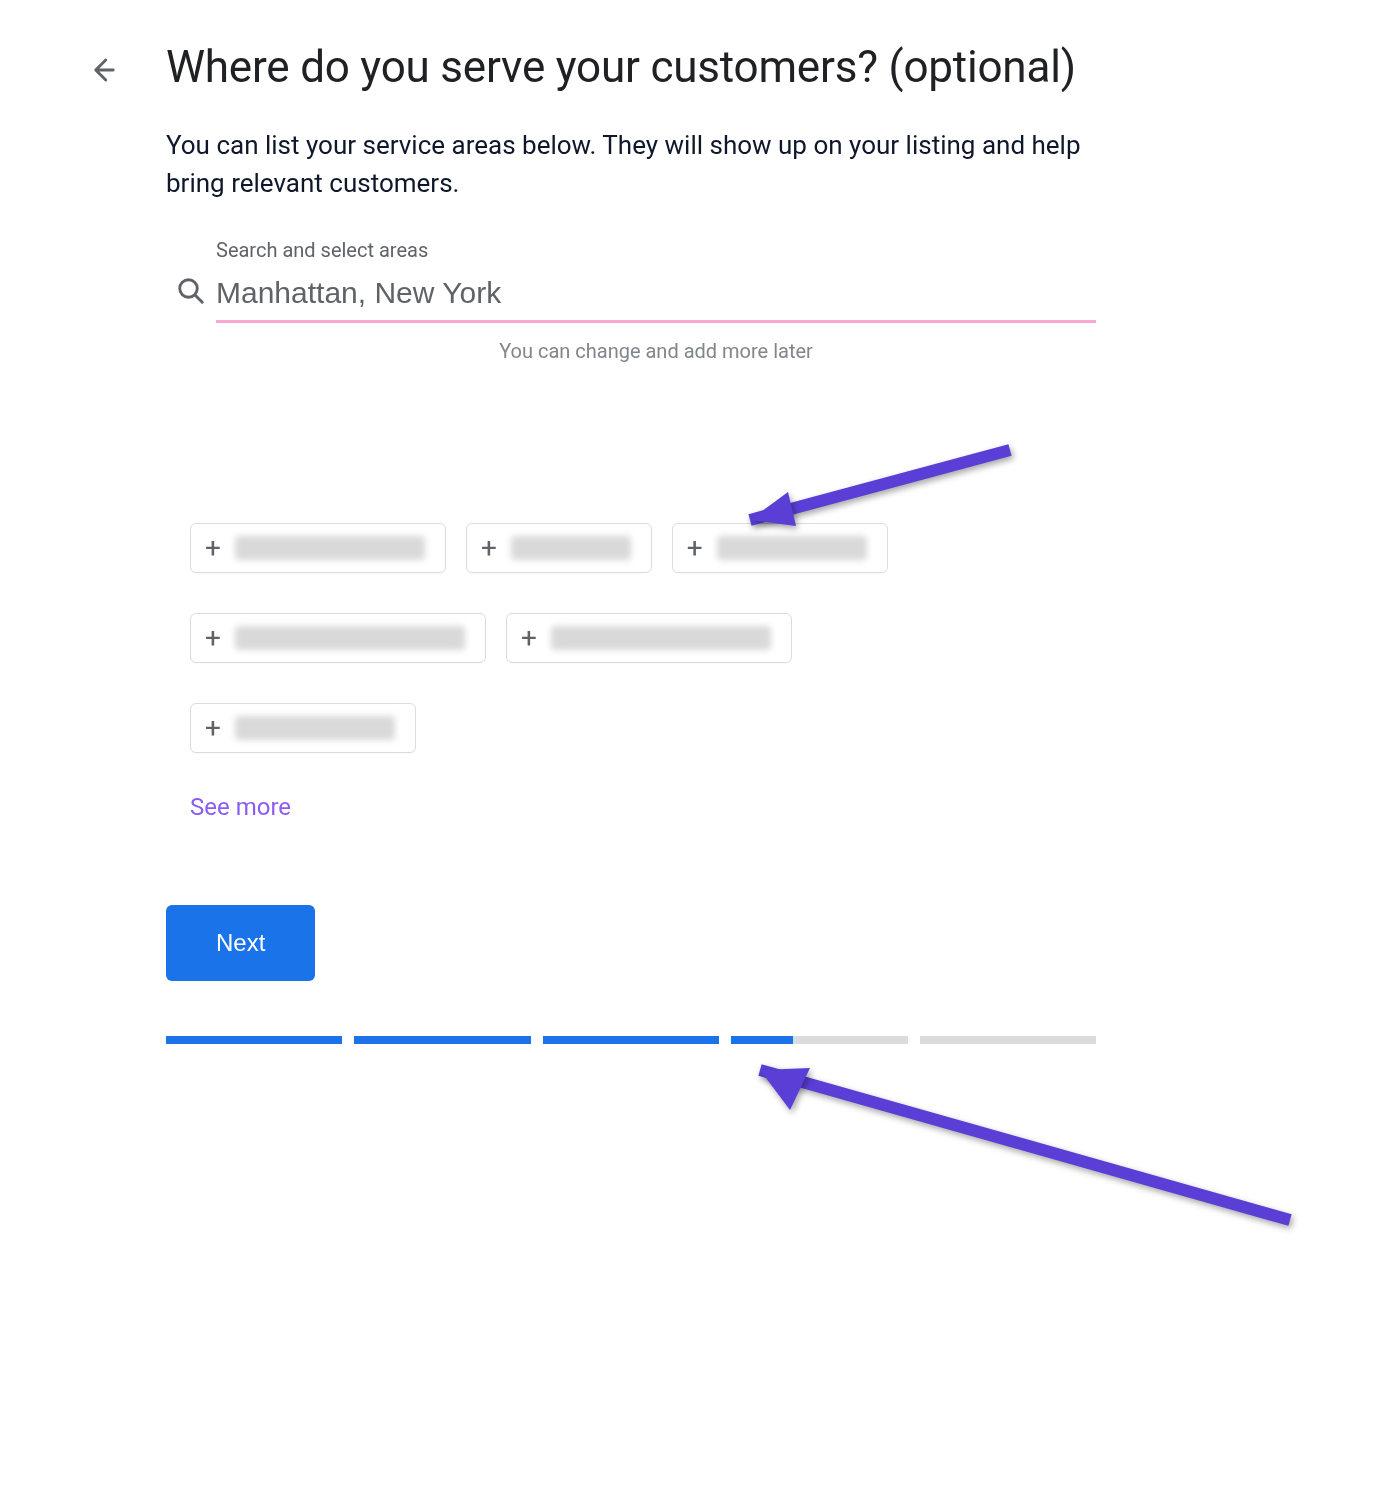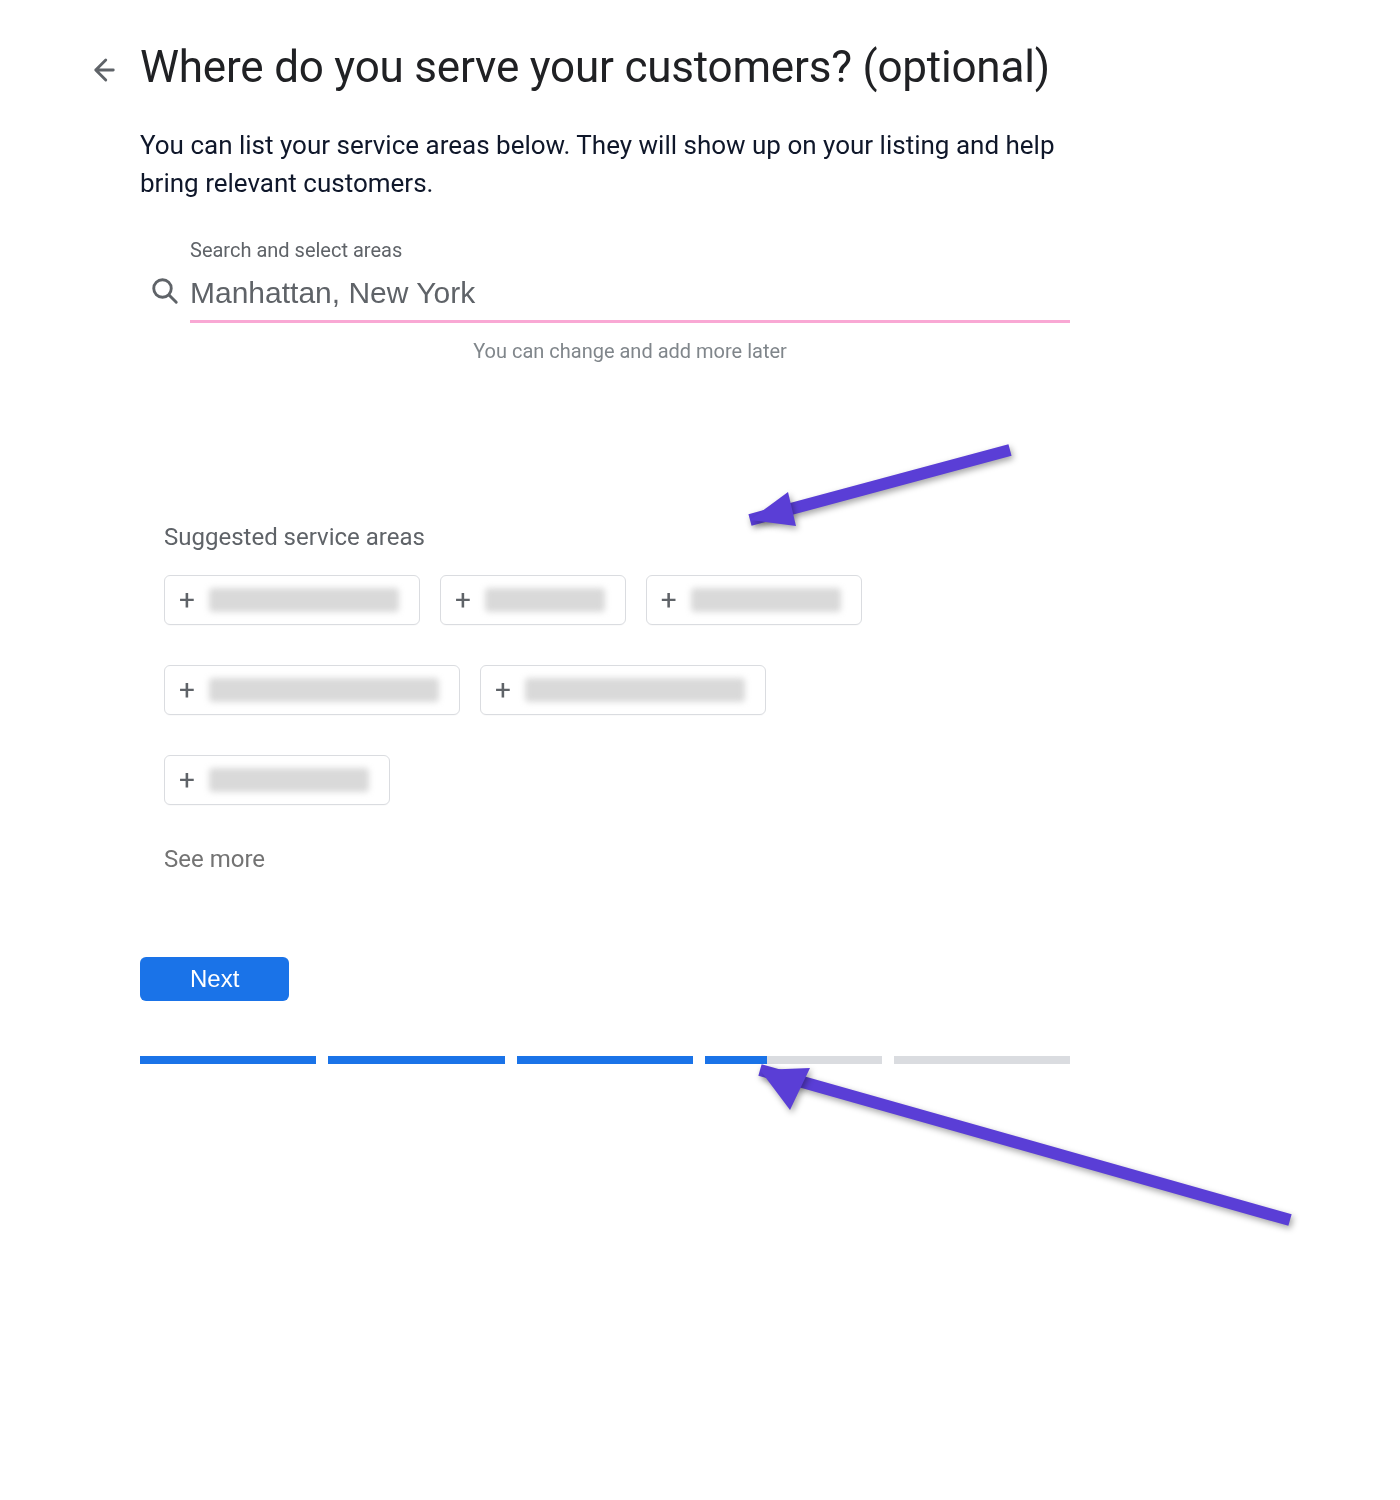--- a/index.html
+++ b/index.html
@@ -3,39 +3,39 @@
   <meta charset="utf-8">
   <style>
     * { box-sizing: border-box; margin: 0; padding: 0; }
     body {
       font-family: "Google Sans", Roboto, Arial, sans-serif;
       background: #fff;
       width: 1400px;
       height: 1500px;
       padding: 40px 80px;
     }
-    .header-row { display: flex; align-items: flex-start; gap: 16px; }
+    .header-row { display: flex; align-items: flex-start; gap: 42px; }
     .back-btn { width: 44px; height: 44px; display:flex; align-items:center; justify-content:center; cursor:pointer; color:#5f6368; flex-shrink:0; margin-top:8px;}
     .main-col { flex:1; max-width: 930px;}
     h1.page-title { font-size: 44px; font-weight: 400; color:#202124; line-height:1.25; letter-spacing:-0.2px;}
     p.subtext { font-size: 26px; color:#0f172a; margin-top:32px; line-height:1.45;}
     .search-block { margin-top:36px; display:flex; align-items:flex-start;}
     .search-icon-wrap { width:50px; display:flex; justify-content:center; padding-top:38px; color:#5f6368;}
     .search-field-wrap { flex:1; }
     .field-label { font-size:20px; color:#5f6368; }
     .search-input { width:100%; border:none; border-bottom:3px solid #f9a8d4; font-size:30px; color:#5f6368; padding:8px 0 10px 0; outline:none; background:transparent; margin-top:6px;}
     .helper-text { font-size:20px; color:#80868b; margin-top:16px;text-align:center;}
     .suggested-block { margin-top:160px; margin-left:24px;}
     .suggested-label { font-size:24px; color:#5f6368; }
     .chips-row { display:flex; flex-wrap:wrap; gap:20px; margin-top:24px;}
     .chip { display:flex; align-items:center; gap:14px; border:1px solid #dadce0; border-radius:6px; padding:10px 20px 10px 14px; cursor:pointer; background:#fff; box-shadow: 0 1px 0 rgba(0,0,0,.02);}
     .chip .plus { font-size:28px; color:#5f6368; line-height:1; }
     .chip .blur { height:24px; background:#d9d9d9; border-radius:4px; filter: blur(3px);}
-    .see-more { color:#737373; font-size:24px; margin-top:40px; cursor:pointer; display:inline-block;}
-    .next-btn { margin-top:84px; background:#1a73e8; color:#fff; border:none; border-radius:6px; font-size:24px; font-weight:500; padding:8px 50px; cursor:pointer;}
+    .see-more { color:#8b5cf6; font-size:24px; margin-top:40px; cursor:pointer; display:inline-block;}
+    .next-btn { margin-top:84px; background:#1a73e8; color:#fff; border:none; border-radius:6px; font-size:24px; font-weight:500; padding:24px 50px; cursor:pointer;}
     .progress-bar { display:flex; gap:12px; margin-top:55px;}
     .progress-seg { height:8px; flex:1; background:#dadce0;}
     .progress-seg.filled { background:#1a73e8;}
     .progress-seg.partial { background: linear-gradient(to right, #1a73e8 35%, #dadce0 35%);}
     
     .anno-arrow { position:absolute; pointer-events:none; }
     .arrow-path { stroke:#5a3ed6; stroke-width:12; fill:none; filter: drop-shadow(2px 3px 3px rgba(0,0,0,.35));}
     .arrow-head { fill:#5a3ed6; filter: drop-shadow(2px 3px 3px rgba(0,0,0,.35));}
     .positioned { position:relative; }
   </style>
@@ -61,21 +61,20 @@
             </svg>
         </div>
         <div class="search-field-wrap">
           <div class="field-label">Search and select areas</div>
           <input class="search-input" type="text" value="Manhattan, New York" style="">
           <div class="helper-text">You can change and add more later</div>
         </div>
       </div>
 
       <div class="suggested-block">
-        <div class="suggested-label">Suggested service areas</div>
         <div class="chips-row" id="chips-row">
             <div class="chip">
               <span class="plus">+</span>
               <span class="blur" style="width: 190px;"></span>
             </div>
             <div class="chip">
               <span class="plus">+</span>
               <span class="blur" style="width: 120px;"></span>
             </div>
             <div class="chip">

